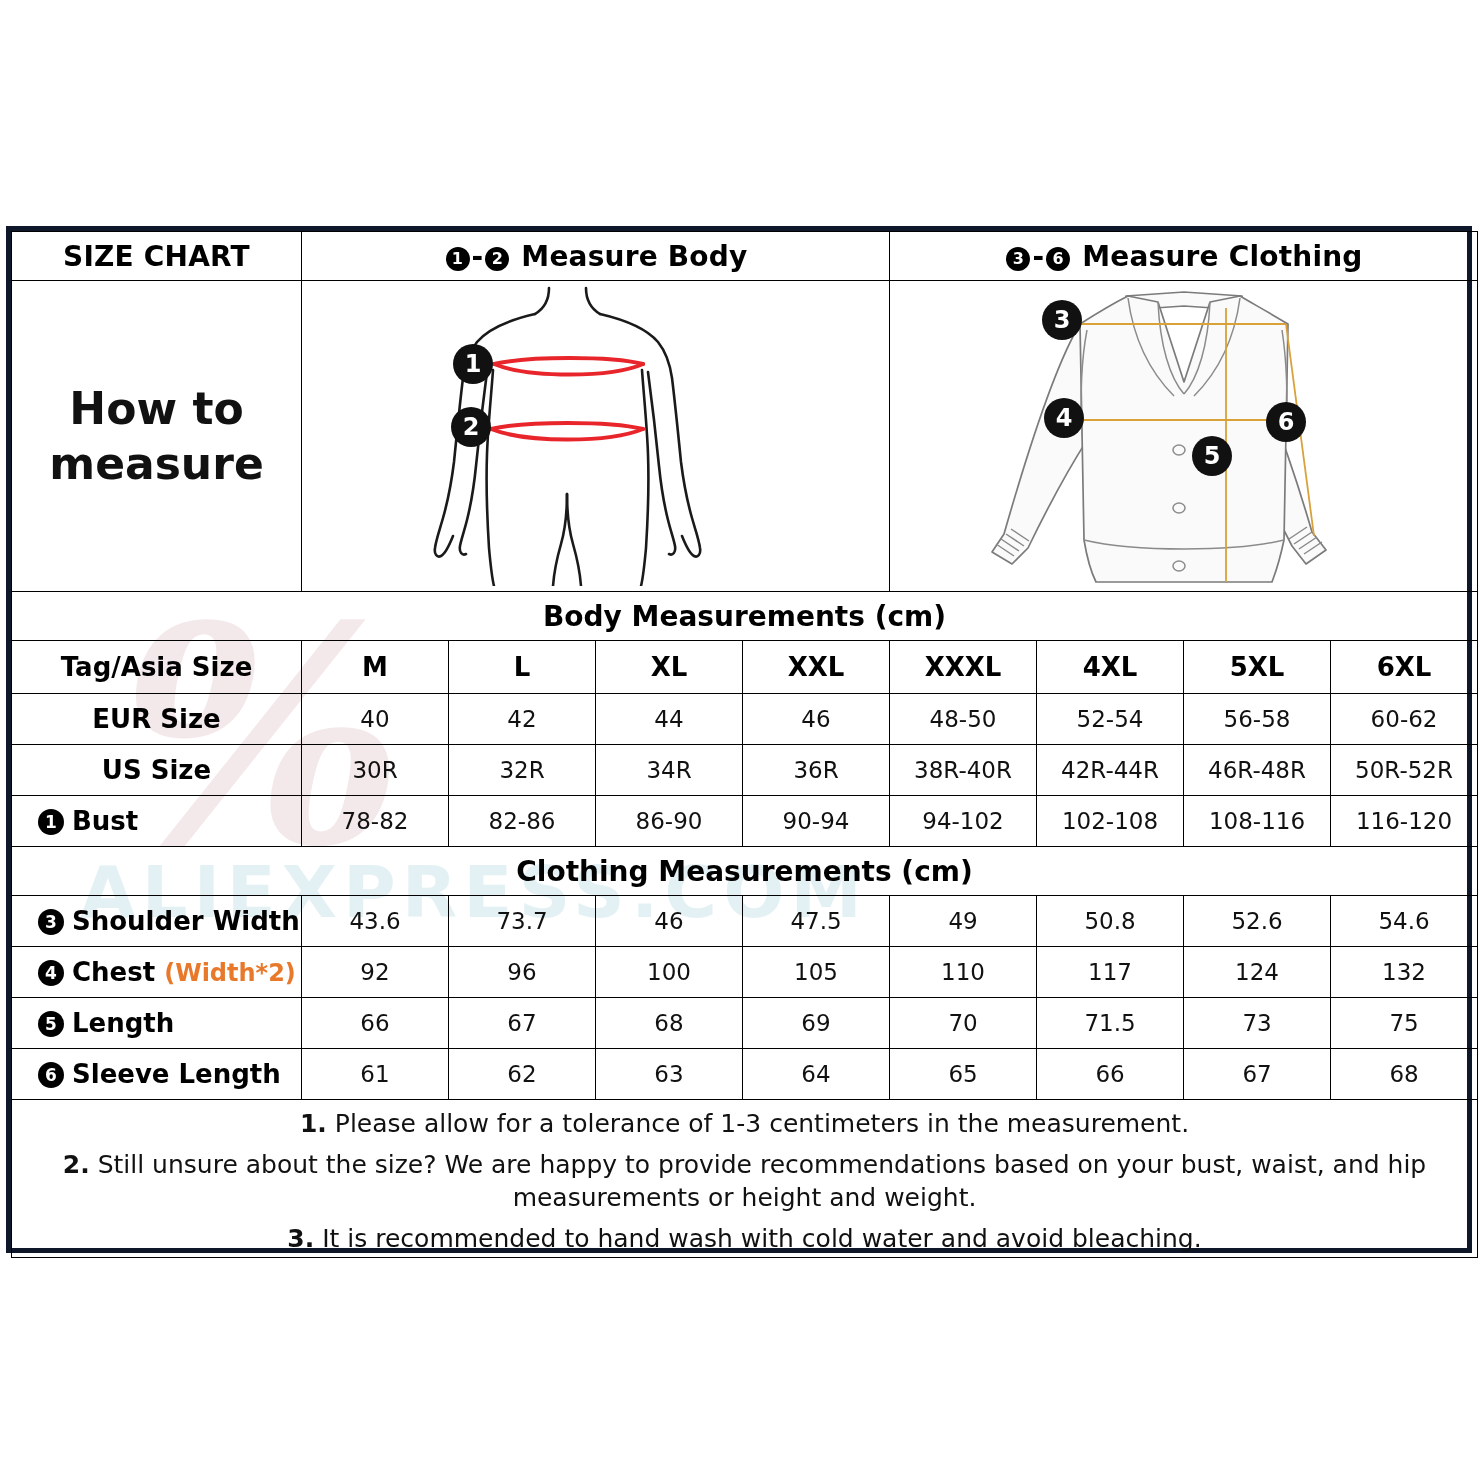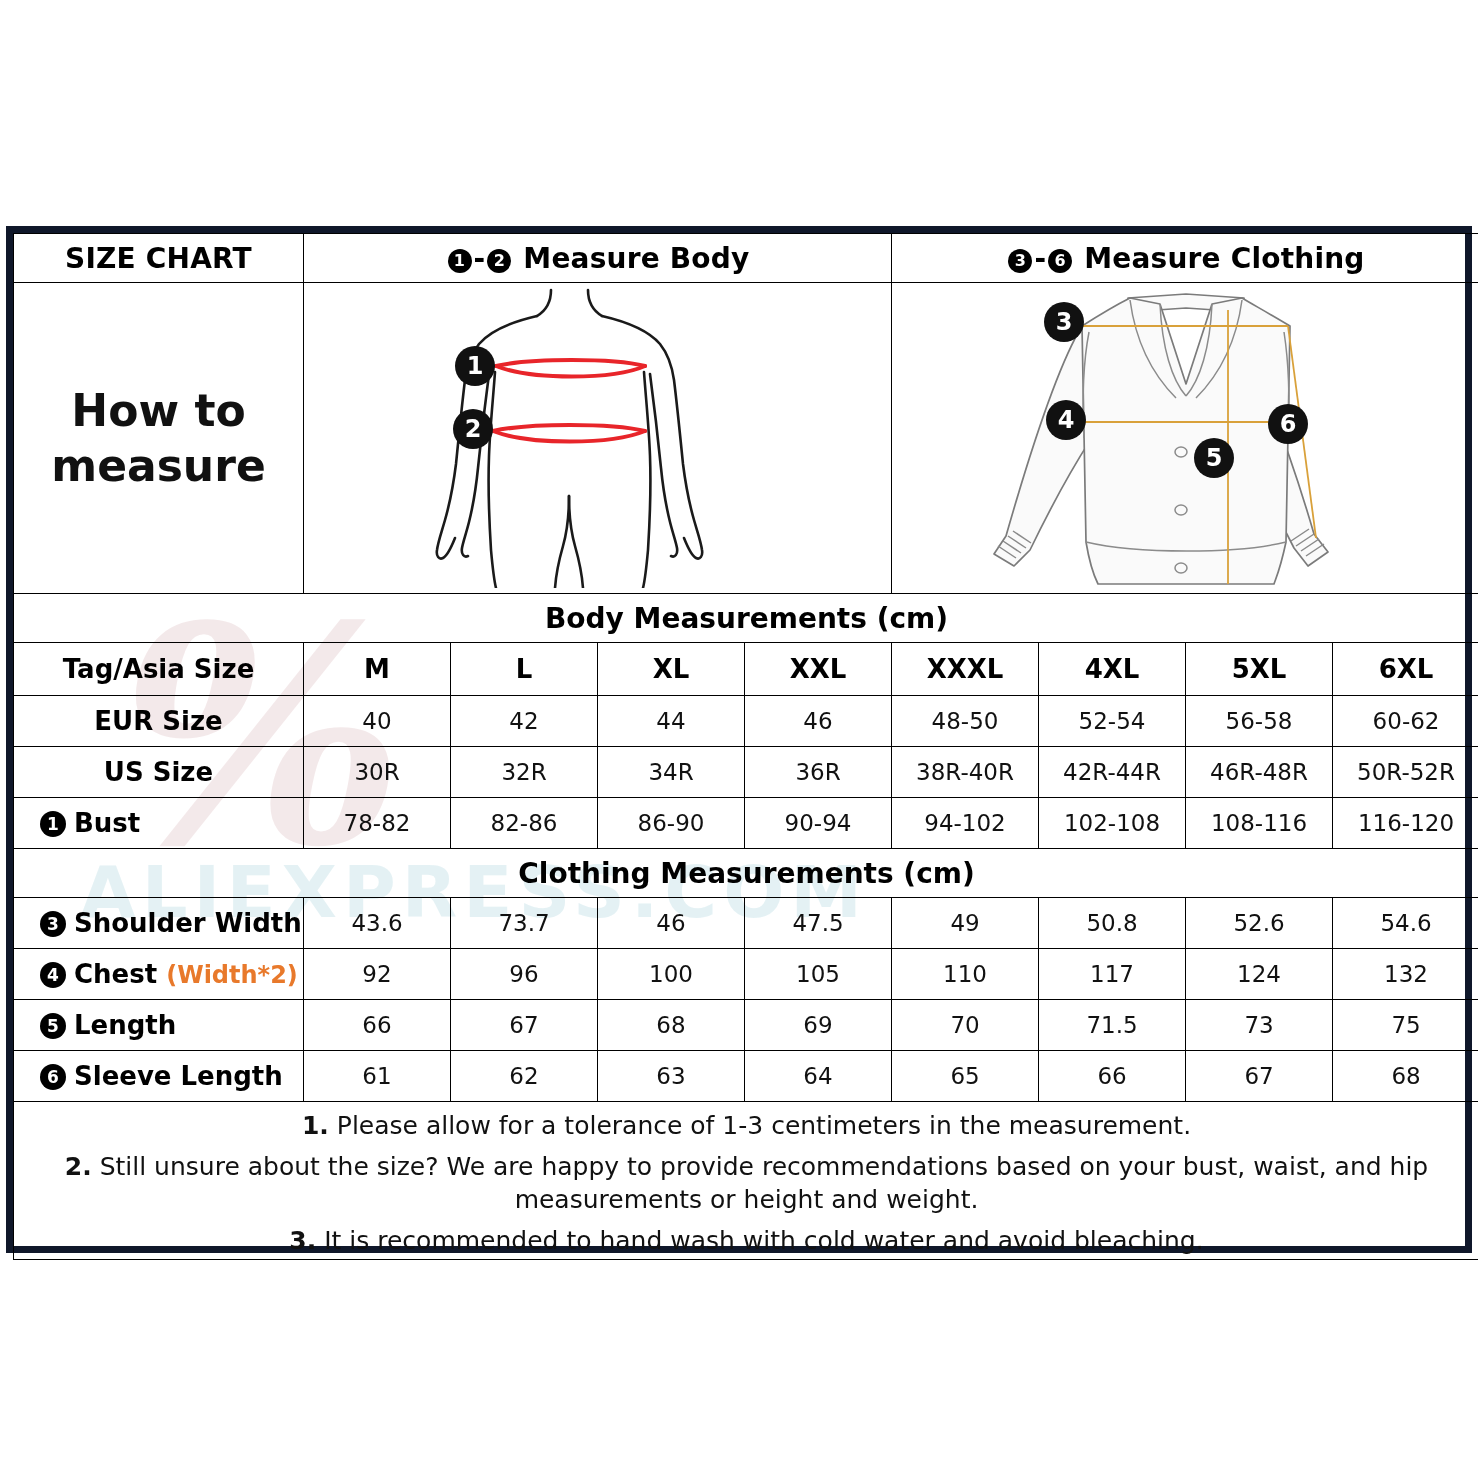--- a/index.html
+++ b/index.html
@@ -50,21 +50,21 @@
     letter-spacing: -10px;
   }
 
   
   #chart {
     position: absolute;
     left: 6px;
     top: 226px;
     width: 1466px;
     height: 1027px;
-    border: 7px solid #0f172a;
+    border: 5px solid #0f172a;
     box-sizing: border-box;
     background: transparent;
     z-index: 2;
   }
 
   table.sc {
     border-collapse: collapse;
     width: 100%;
     height: 100%;
     table-layout: fixed;

